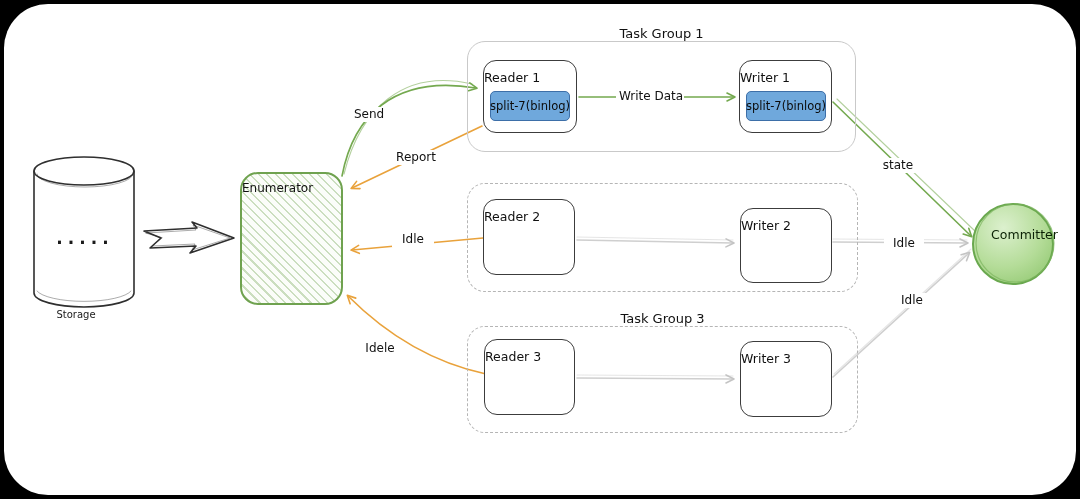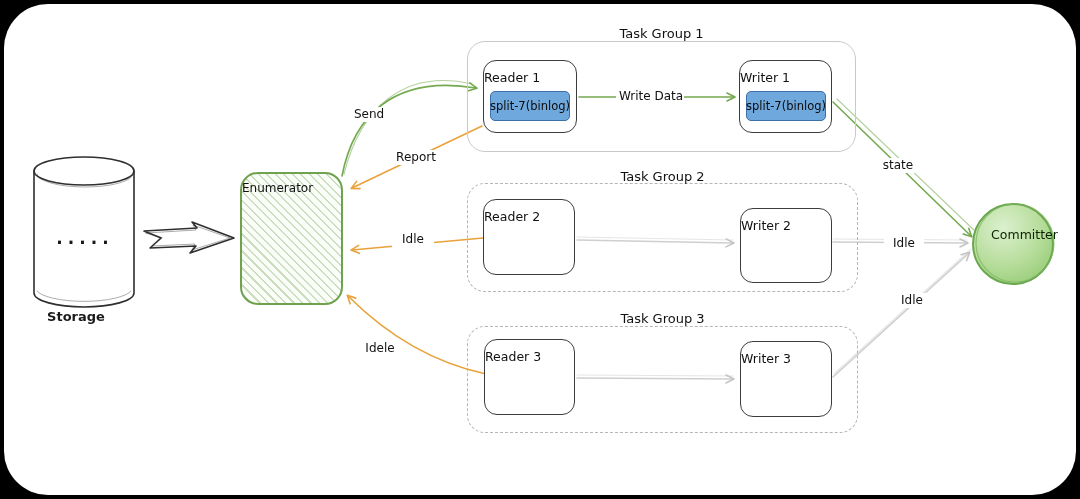--- a/index.html
+++ b/index.html
@@ -34,21 +34,21 @@
   .enumerator{position:absolute;left:240px;top:172px;width:103px;height:133px;
       border:2px solid var(--green-border);border-radius:18px;
       background-color:#fbfdf9;
       background-image:repeating-linear-gradient(45deg,rgba(111,162,79,.34) 0px,rgba(111,162,79,.34) 1.5px,transparent 1.5px,transparent 6px);}
   .enumerator .node-title{margin-top:7px;font-size:12px}
   .edge-label{position:absolute;font-size:12px;background:var(--page-bg);padding:0 3px;
       text-align:center;white-space:nowrap;line-height:15px}
   .storage-dots{position:absolute;left:45px;top:233px;width:80px;text-align:center;
       font-size:17px;font-weight:bold;letter-spacing:5px;color:#1a1a1a}
   .storage-label{position:absolute;left:33px;top:309px;width:86px;text-align:center;
-      font-size:13px;font-weight:bold;color:#1a1a1a}
+      font-size:10px;font-weight:normal;color:#1a1a1a}
   .committer-label{position:absolute;left:973px;top:227px;width:103px;text-align:center;
       font-size:12.5px;color:#0b2205}
 </style>
 </head>
 <body>
 
 <div class="stage">
   <div class="page"></div>
 
   <svg class="links" viewBox="0 0 1080 499">
@@ -125,21 +125,20 @@
   <div class="node-box" style="left:483px;top:60px;width:94px;height:73px">
     <div class="node-title">Reader 1</div>
   </div>
   <div class="badge" style="left:490px;top:91px;width:80px;height:30px">split-7(binlog)</div>
   <div class="node-box" style="left:739px;top:60px;width:93px;height:73px">
     <div class="node-title">Writer 1</div>
   </div>
   <div class="badge" style="left:746px;top:91px;width:80px;height:30px">split-7(binlog)</div>
 
   <div class="group dashed abs" style="left:467px;top:183px;width:391px;height:109px"></div>
-  <div class="group-title" style="left:467px;top:169px;width:391px">Task Group 2</div>
   <div class="node-box" style="left:483px;top:199px;width:92px;height:76px">
     <div class="node-title">Reader 2</div>
   </div>
   <div class="node-box" style="left:740px;top:208px;width:92px;height:75px">
     <div class="node-title">Writer 2</div>
   </div>
 
   <div class="group dashed abs" style="left:467px;top:326px;width:391px;height:107px"></div>
   <div class="group-title" style="left:467px;top:311px;width:391px">Task Group 3</div>
   <div class="node-box" style="left:484px;top:339px;width:91px;height:76px">

